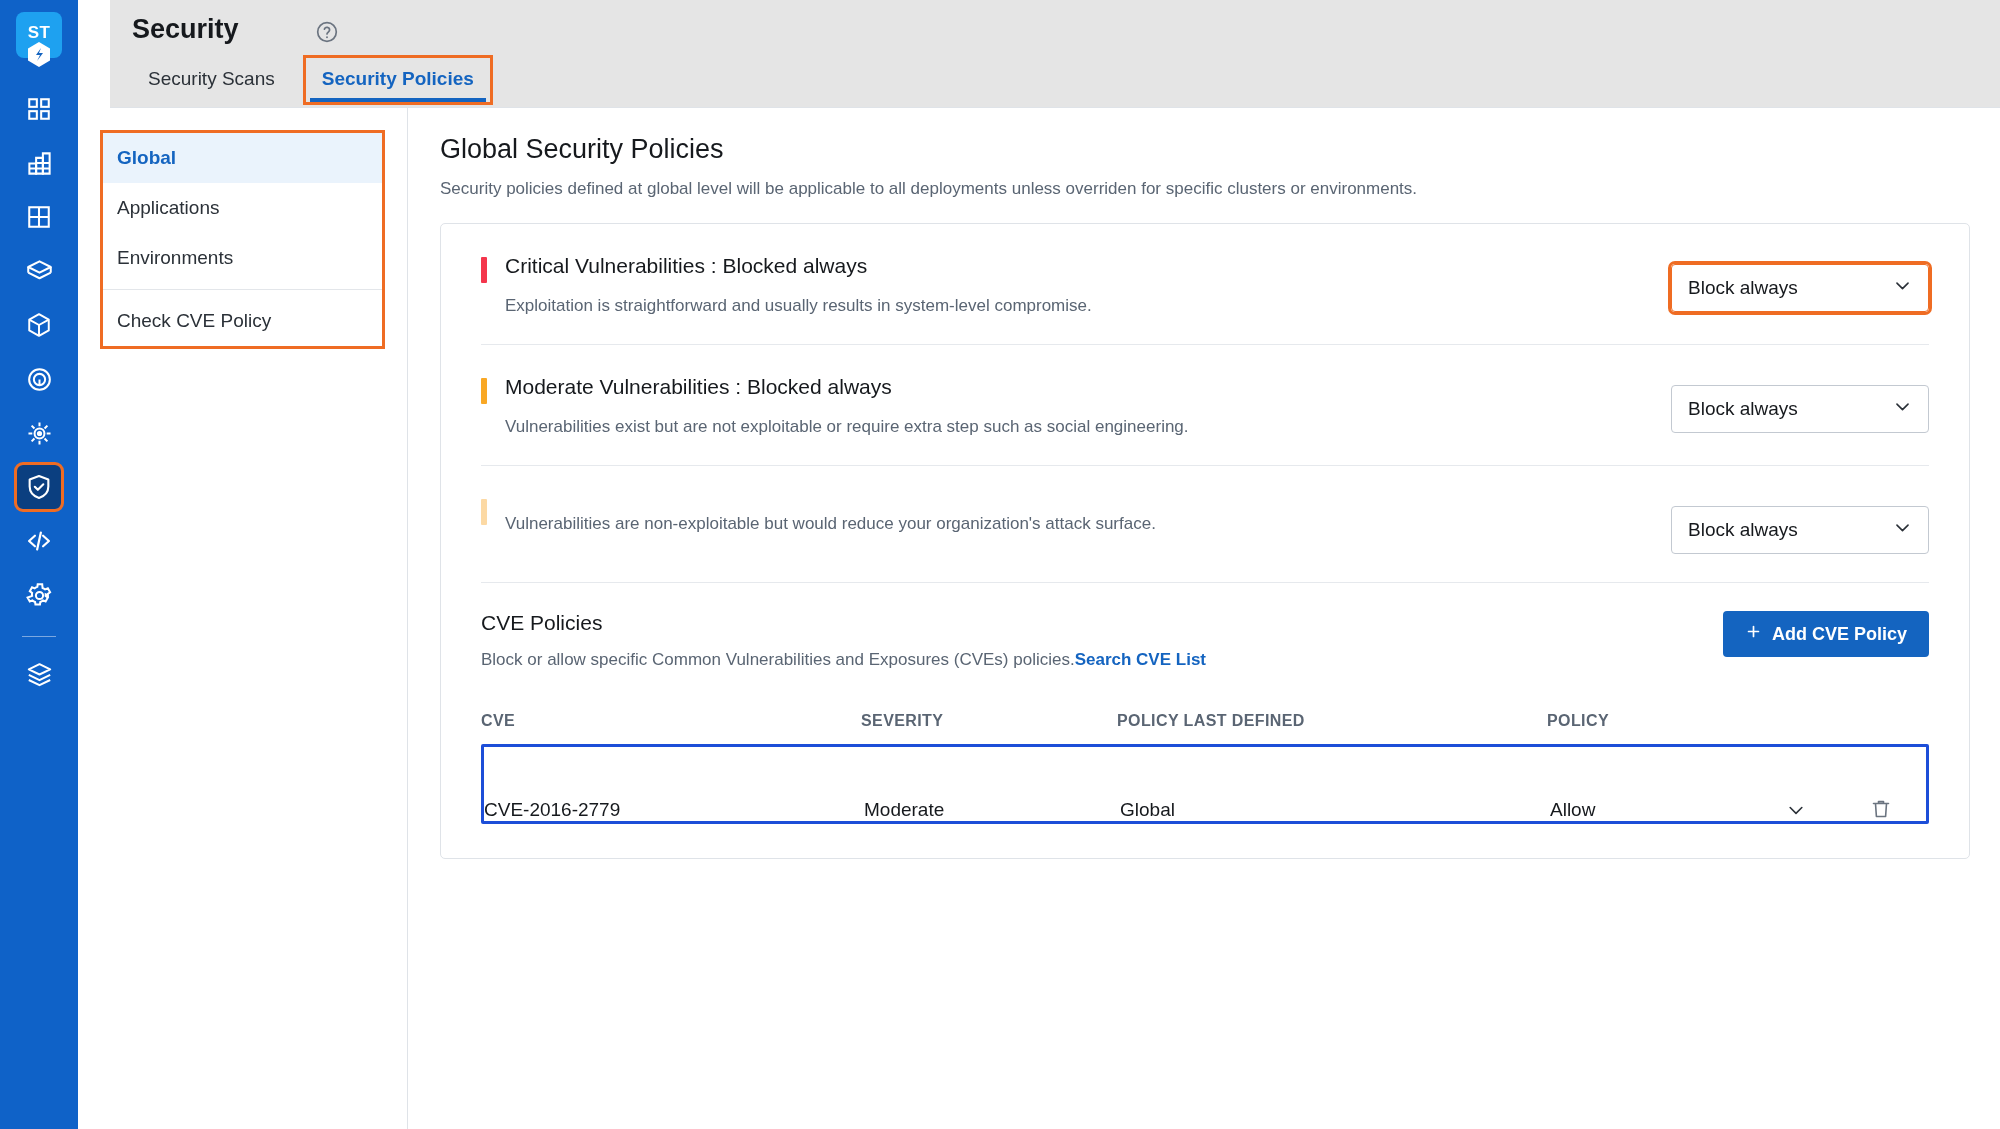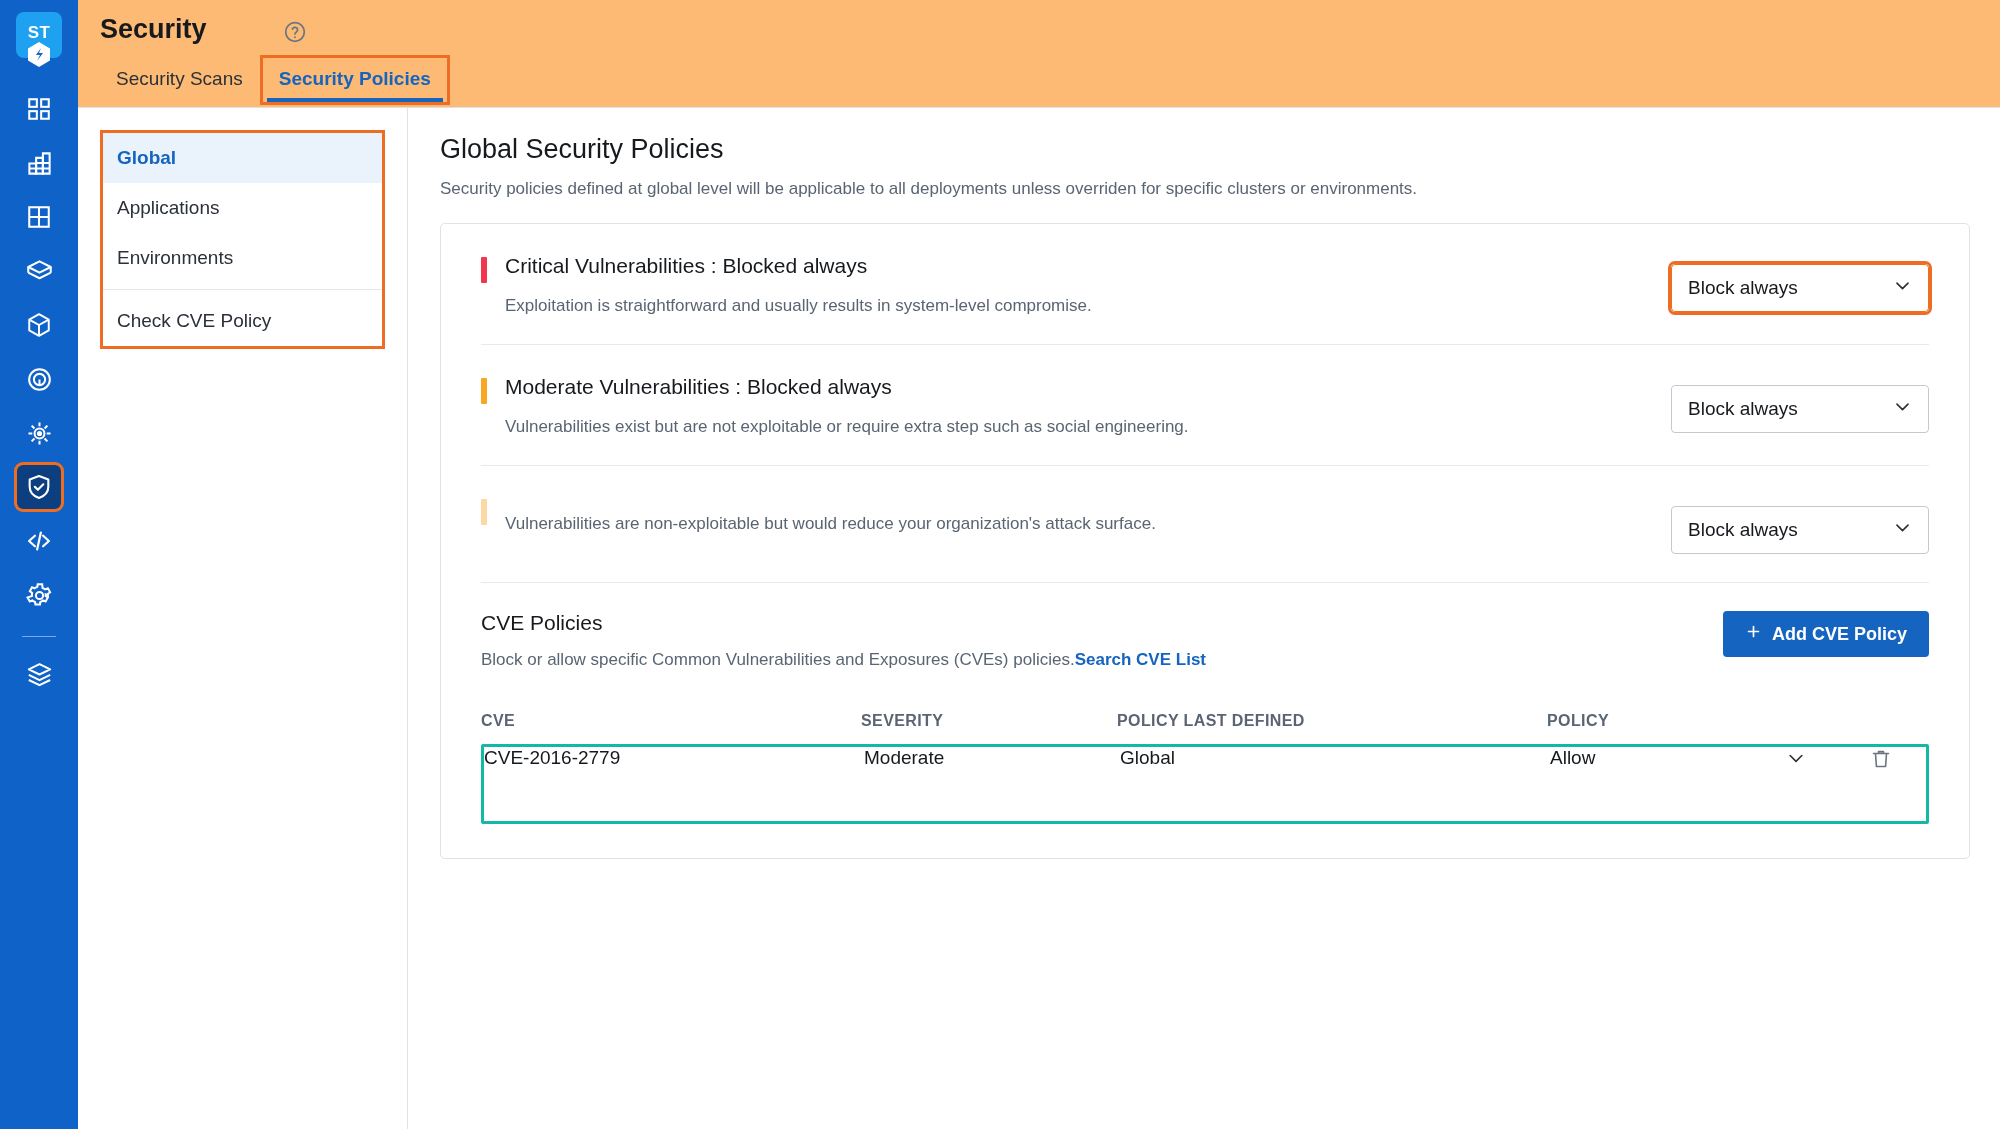--- a/index.html
+++ b/index.html
@@ -42,32 +42,33 @@
   }
   .rail-item.active {
     background: #0b3f80;
     outline: 3px solid #ef6c23;
   }
   .rail-sep { width: 34px; height: 1px; background: rgba(255,255,255,.45); margin: 14px 0 10px; }
 
   
   .right { flex: 1; display: flex; flex-direction: column; min-width: 0; position: relative; }
   .topbar {
-    height: 108px; background: #fdba74; position: relative;
+    height: 108px; background: #e5e5e5; position: relative;
     border-bottom: 1px solid #dfe3e8;
     flex: 0 0 108px;
+    margin-left: 32px;
   }
   .page-title {
     position: absolute; left: 22px; top: 14px;
     font-size: 27px; font-weight: bold; color: #16191d;
   }
   .title-help {
     position: absolute; left: 205px; top: 20px;
   }
-  .tabs { position: absolute; left: 22px; top: 58px; display: flex; gap: 4px; }
+  .tabs { position: absolute; left: 22px; top: 58px; display: flex; gap: 15px; }
   .tab {
     font-size: 19px; color: #2b3138; padding: 10px 16px 12px;
     cursor: pointer; position: relative; background: transparent;
   }
   .tab.active { color: #1464c0; font-weight: bold; }
   .tab.active::after {
     content: ""; position: absolute; left: 4px; right: 4px; bottom: 0;
     height: 4px; background: #1464c0;
   }
   .tab.highlight { outline: 3px solid #ef6c23; }
@@ -141,22 +142,22 @@
   }
 
   .tbl { margin-top: 42px; }
   .tbl-head { display: flex; font-size: 16px; color: #5a6573; font-weight: bold; letter-spacing: .4px; padding: 0 0 14px 0; }
   .c-cve { flex: 0 0 380px; }
   .c-sev { flex: 0 0 256px; }
   .c-pld { flex: 0 0 430px; }
   .c-pol { flex: 1; }
   .c-act { flex: 0 0 90px; }
   .tbl-row {
-    display: flex; align-items: flex-start; height: 80px;
-    border: 3px solid #14b8a6; border-radius: 2px;
+    display: flex; align-items: flex-end; height: 80px;
+    border: 3px solid #1d4ed8; border-radius: 2px;
     font-size: 19px; color: #16191d;
   }
   .tbl-row .c-cve { padding-left: 0px; }
   .row-policy { display: flex; align-items: center; justify-content: space-between; padding-right: 30px; }
   .trash { cursor: pointer; display: flex; align-items: center; justify-content: center; }
   .chev-cell { cursor: pointer; display: inline-flex; }
 </style>
 </head>
 <body>
 

